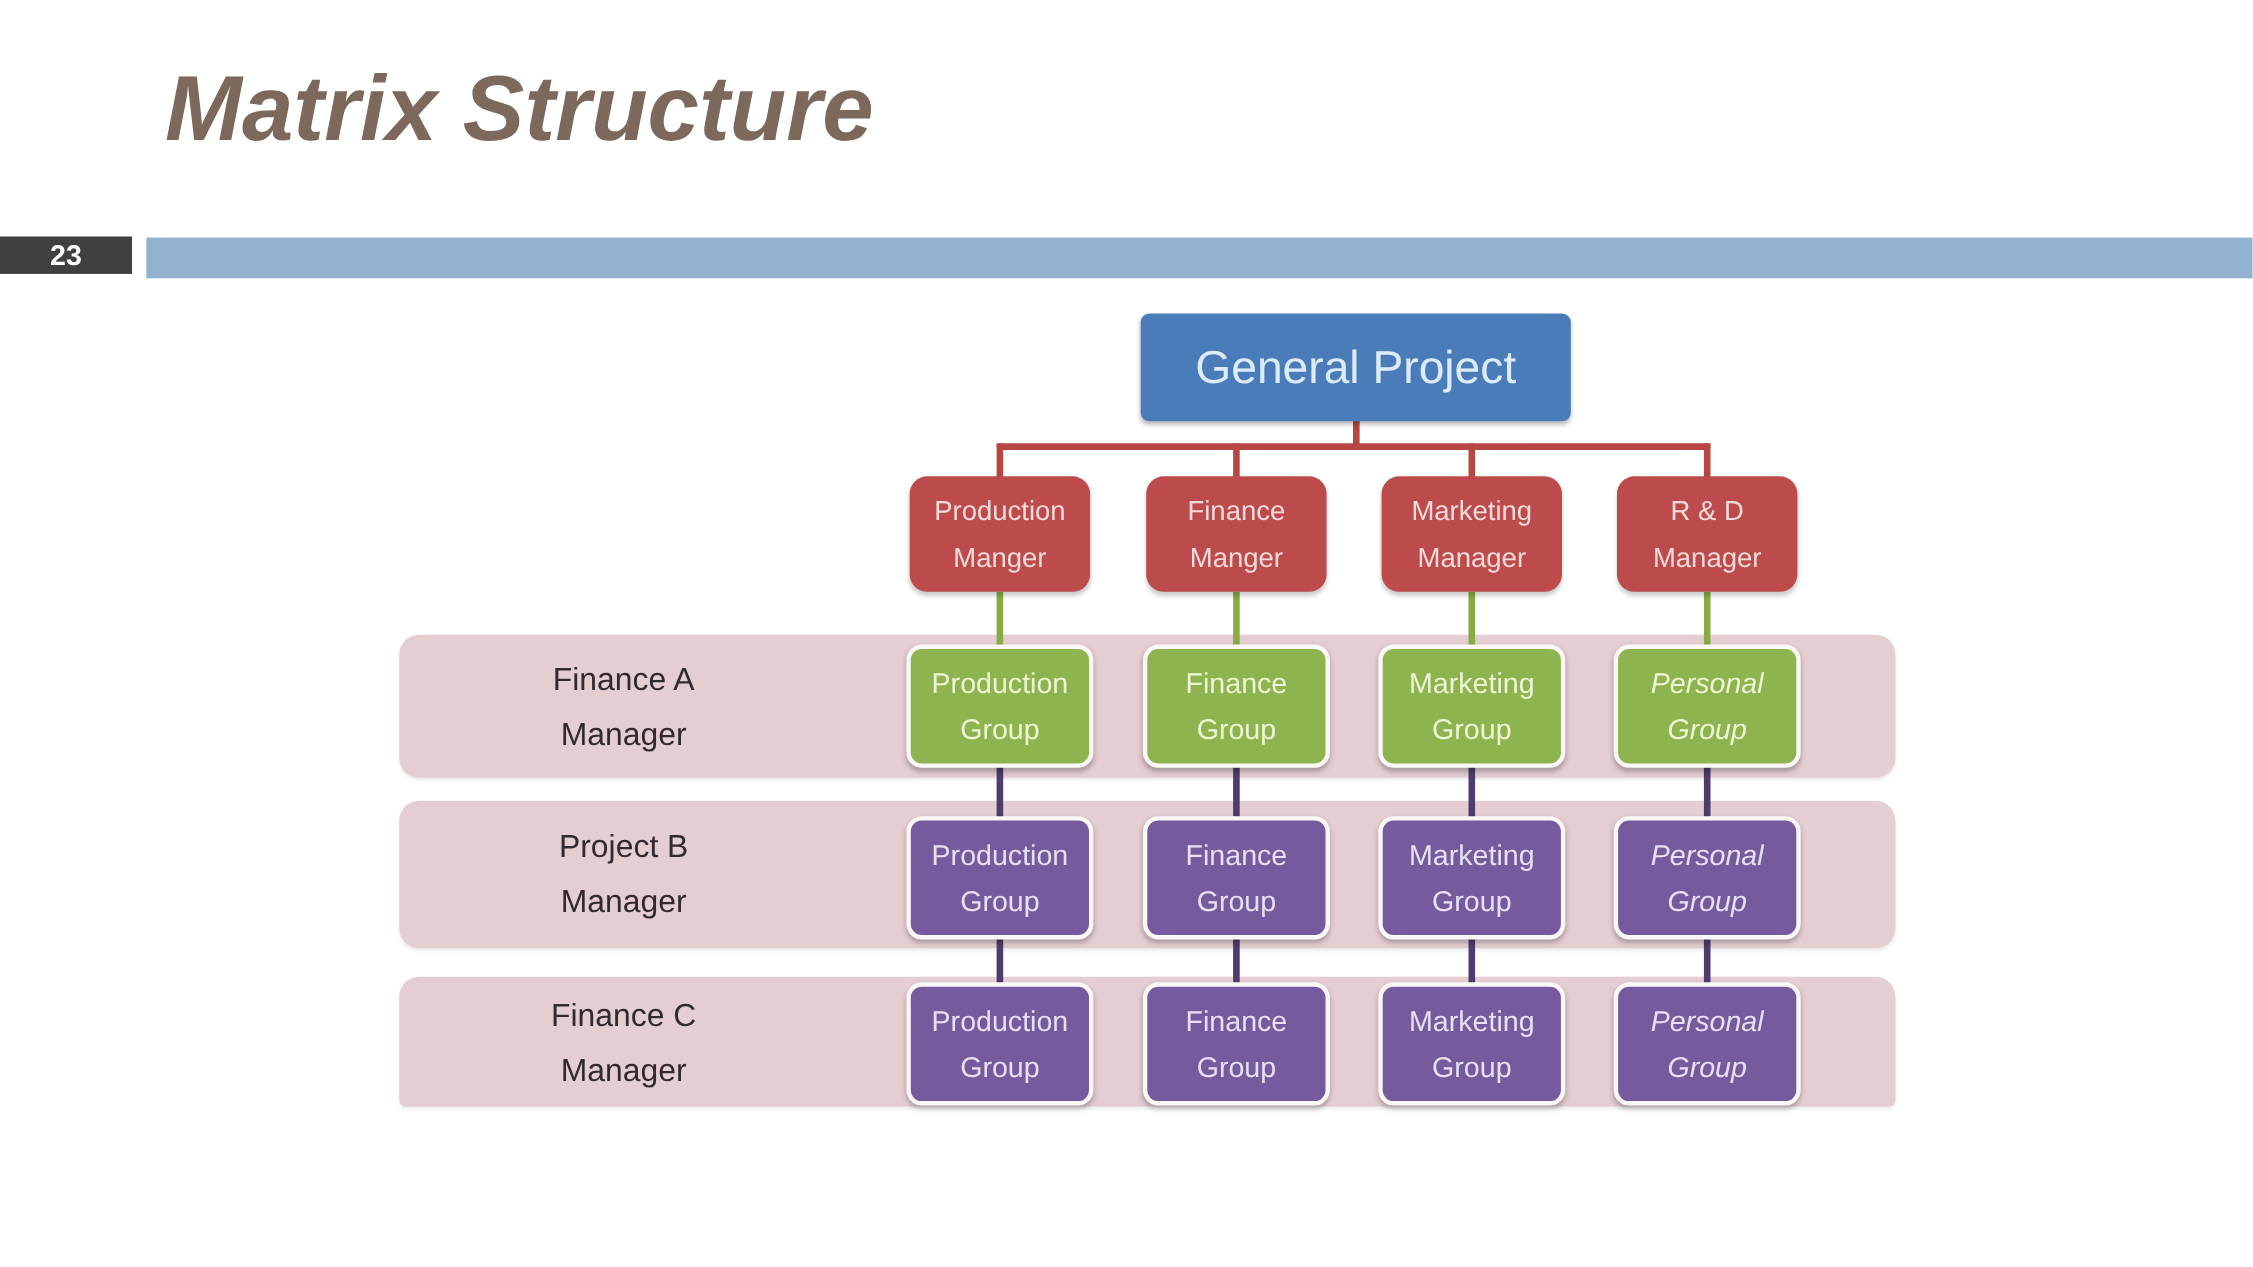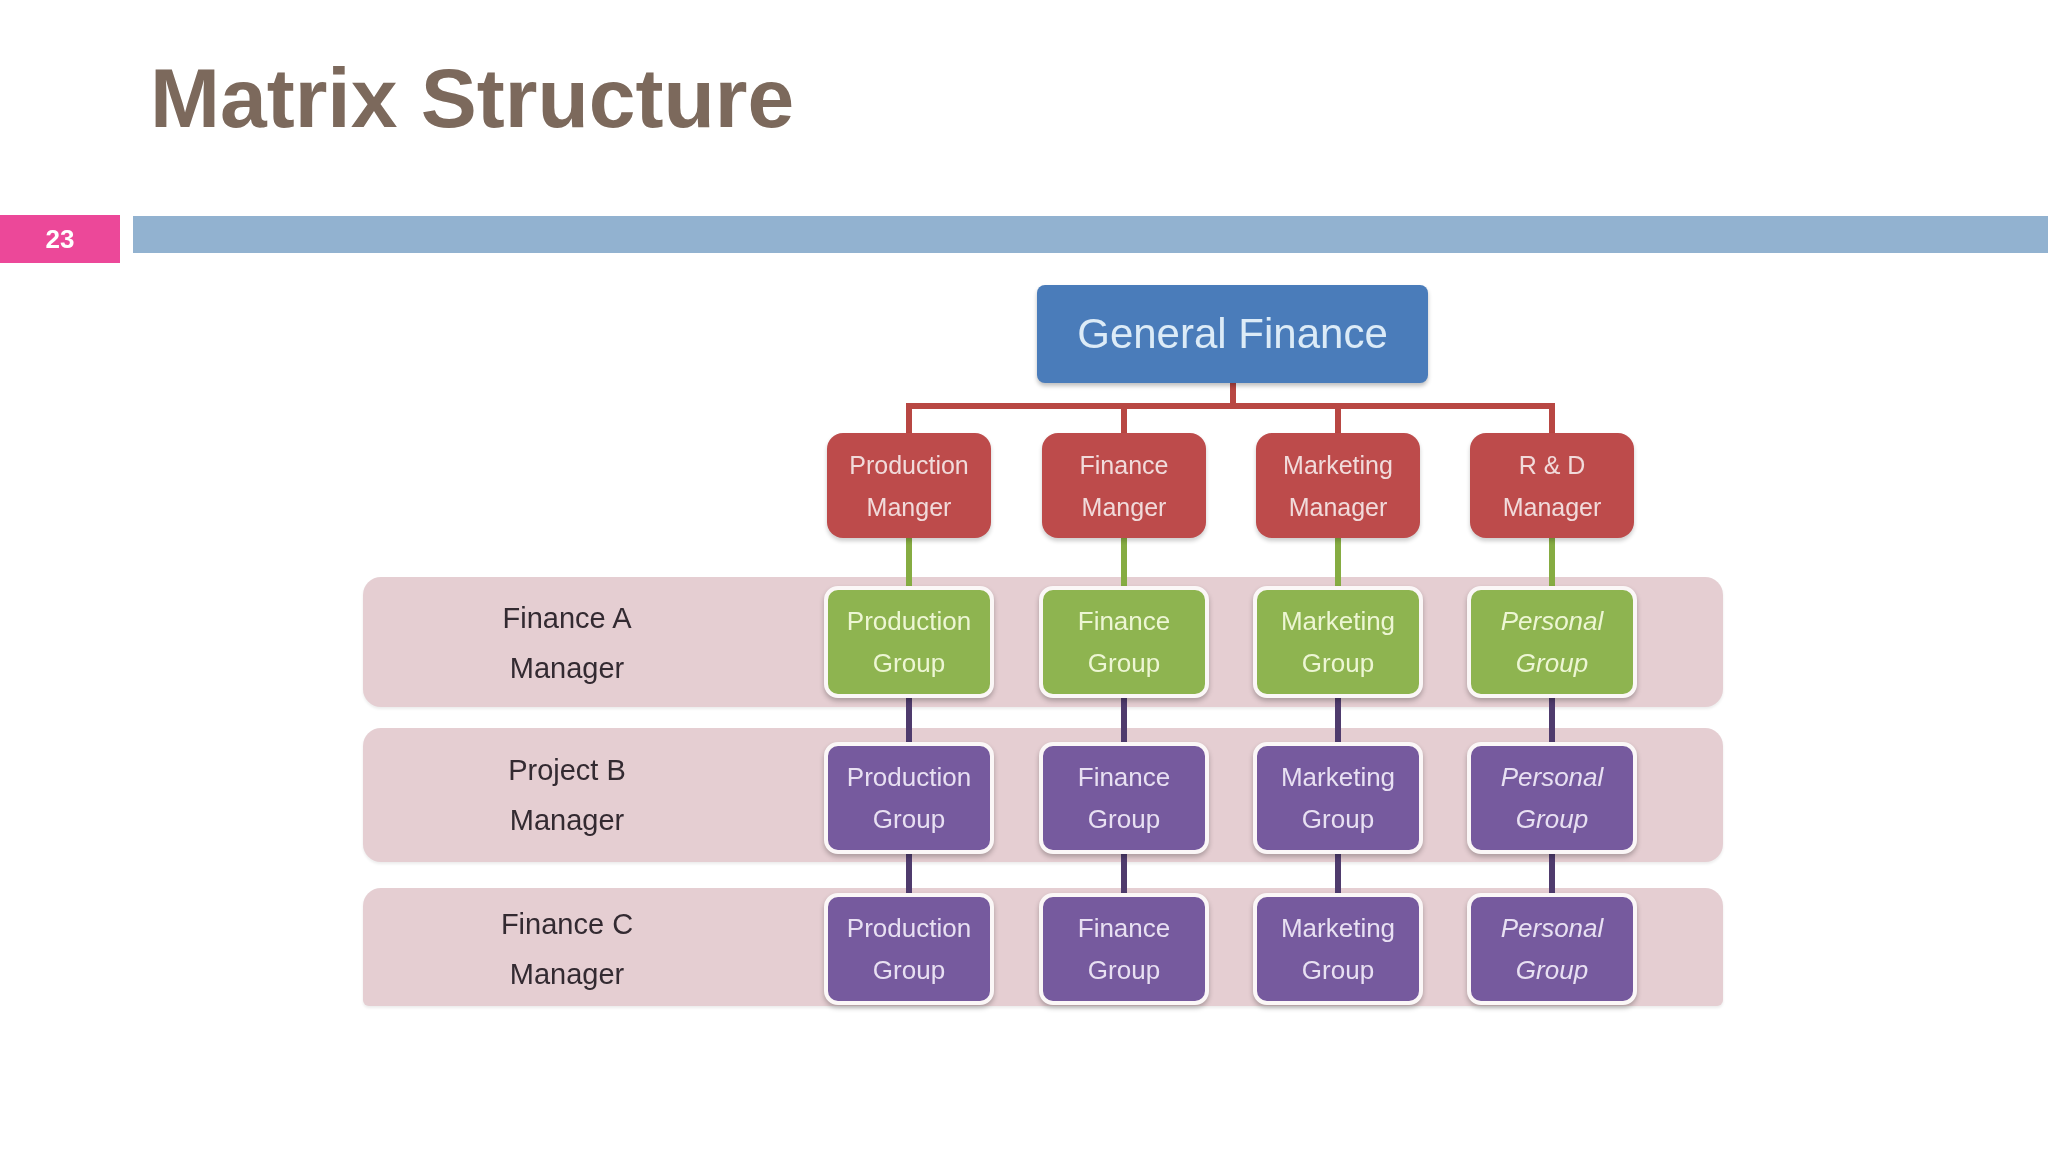--- a/index.html
+++ b/index.html
@@ -4,24 +4,25 @@
 <style>
   html,body { margin:0; padding:0; background:#ffffff; }
   .slide {
     position:relative; width:2048px; height:1152px; background:#ffffff;
     font-family:"Liberation Sans", sans-serif; overflow:hidden;
   }
   .slide-title {
     position:absolute; left:150px; top:50px; margin:0;
     font-size:84px; font-weight:bold; color:#7c695c; letter-spacing:0px;
     line-height:1.15;
+    font-style:italic;
   }
   .page-badge {
-    position:absolute; left:0; top:215px; width:120px; height:48px;
-    background:#ec4899; color:#ffffff; font-size:26px; font-weight:bold;
+    position:absolute; left:0; top:215px; width:120px; height:34px;
+    background:#404040; color:#ffffff; font-size:26px; font-weight:bold;
     display:flex; align-items:center; justify-content:center;
   }
   .top-bar {
     position:absolute; left:133px; top:216px; width:1915px; height:37px;
     background:#92b2d0;
   }
 
   
   .band {
     position:absolute; left:363px; width:1360px; background:#e5ced2;
@@ -117,21 +118,21 @@
   <div class="conn purple v stub-pab stub-col-1"></div>
   <div class="conn purple v stub-pab stub-col-2"></div>
   <div class="conn purple v stub-pab stub-col-3"></div>
 
   <div class="conn purple v stub-pbc stub-col-0"></div>
   <div class="conn purple v stub-pbc stub-col-1"></div>
   <div class="conn purple v stub-pbc stub-col-2"></div>
   <div class="conn purple v stub-pbc stub-col-3"></div>
 
   <div class="root-box">
-    <span>General Finance</span>
+    <span>General Project</span>
   </div>
 
   <div class="mgr-box mgr-col-0">
     <span>Production</span>
     <span>Manger</span>
   </div>
   <div class="mgr-box mgr-col-1">
     <span>Finance</span>
     <span>Manger</span>
   </div>

